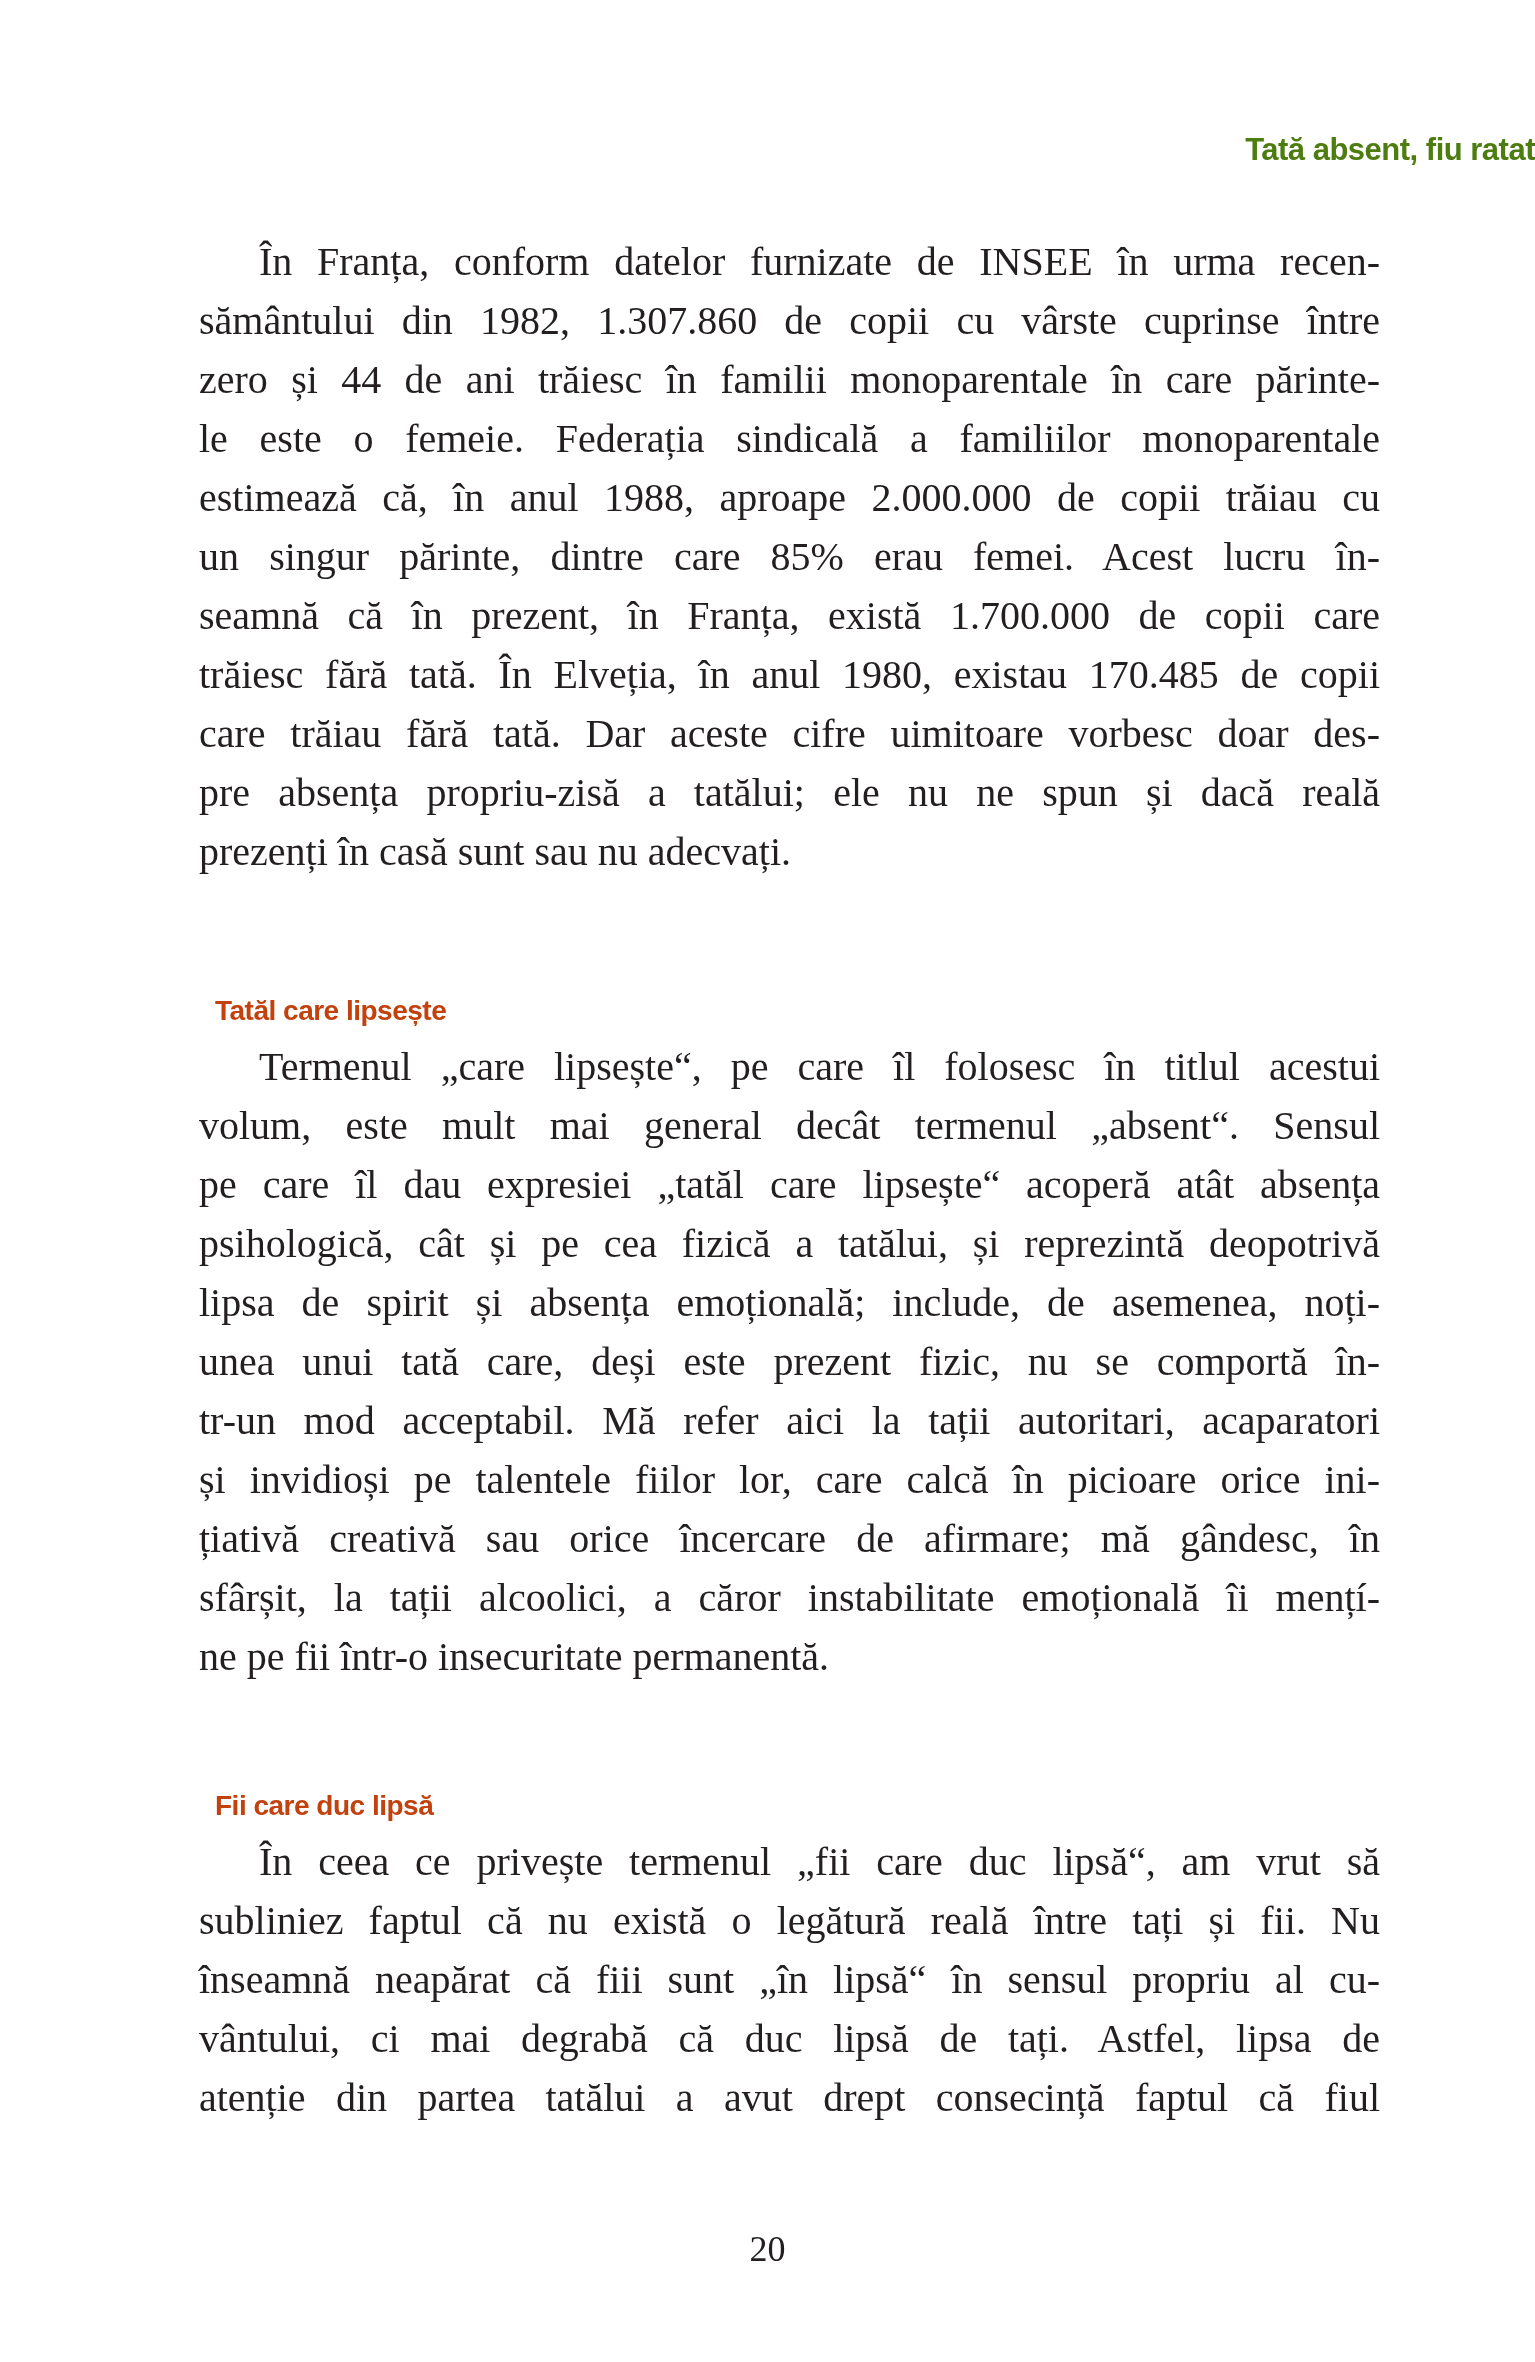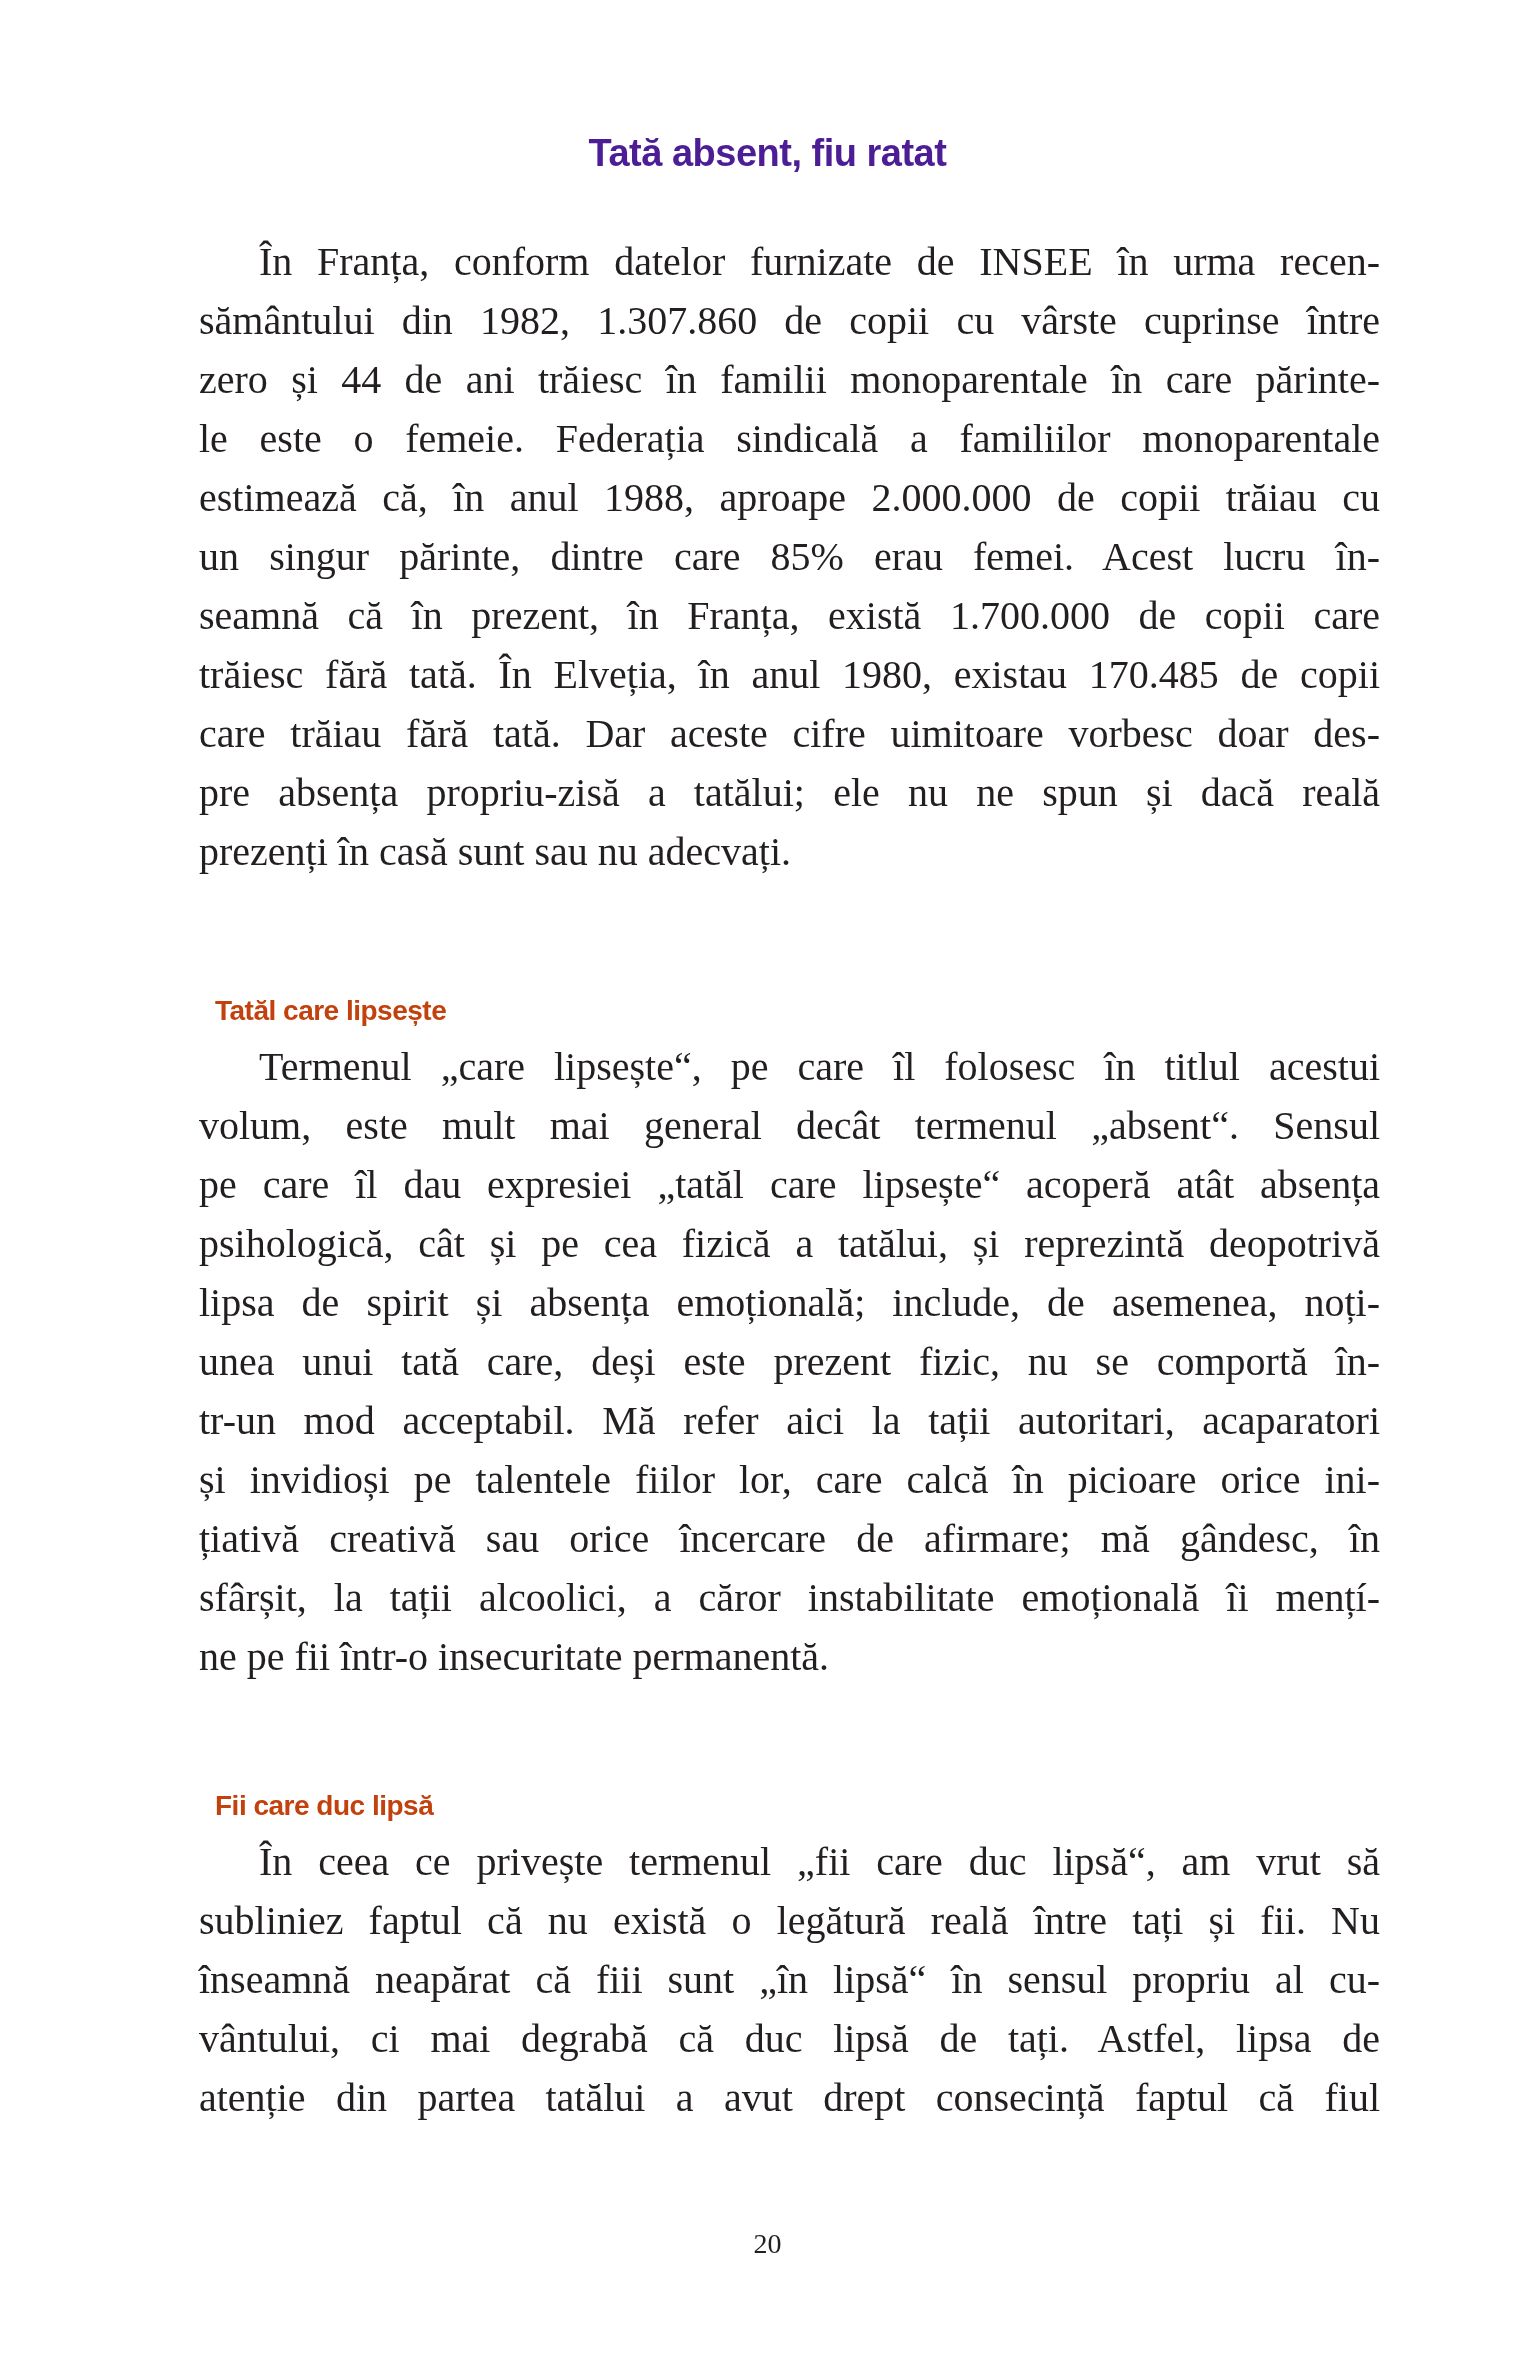--- a/index.html
+++ b/index.html
@@ -19,26 +19,26 @@
       left: 0;
       top: 0;
       width: 1535px;
       height: 2362px;
     }
     .running-header {
       position: absolute;
       top: 132px;
       left: 0;
       width: 1535px;
-      text-align: center;
+      text-align: right;
       font-family: "Liberation Sans", "DejaVu Sans", sans-serif;
       font-weight: bold;
-      font-size: 38px;
+      font-size: 31px;
       letter-spacing: -0.5px;
-      color: #4c1d95;
+      color: #4d7c0f;
     }
     .text-block {
       position: absolute;
       left: 155px;
       width: 1225px;
       font-family: "Liberation Serif", "DejaVu Serif", serif;
       font-size: 40px;
       color: #231f20;
     }
     .line {
@@ -69,21 +69,21 @@
     #para1 { top: 232px; }
     #section1 { top: 985px; }
     #section2 { top: 1780px; }
     .page-number {
       position: absolute;
       top: 2228px;
       left: 0;
       width: 1535px;
       text-align: center;
       font-family: "Liberation Serif", "DejaVu Serif", serif;
-      font-size: 28px;
+      font-size: 36px;
       color: #231f20;
     }
   </style>
 </head>
 <body>
 
 <div class="page">
 
   <div class="running-header">Tată absent, fiu ratat</div>
 

